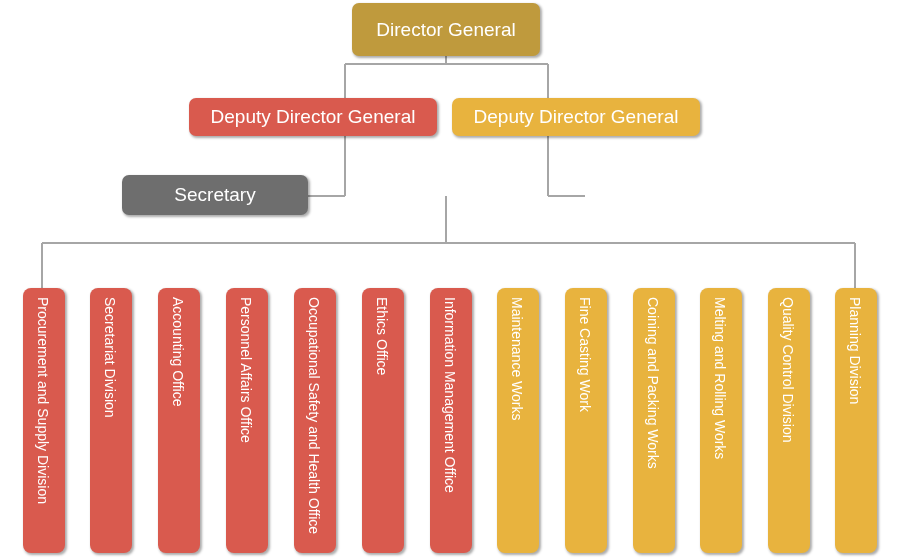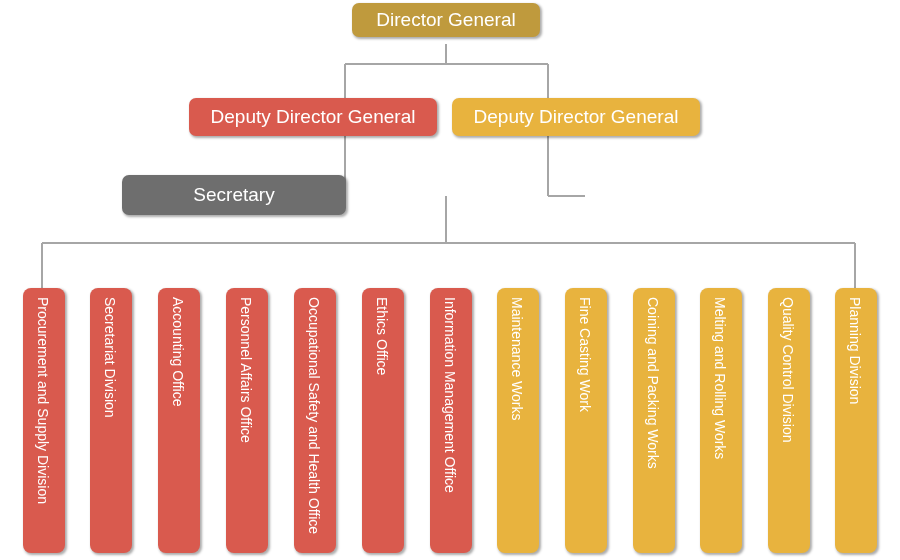--- a/index.html
+++ b/index.html
@@ -86,32 +86,32 @@
       <line x1="308" y1="196" x2="345" y2="196"></line>
       <line x1="548" y1="196" x2="585" y2="196"></line>
 
       <line x1="446" y1="196" x2="446" y2="243"></line>
       <line x1="42" y1="243" x2="855" y2="243"></line>
       <line x1="42" y1="243" x2="42" y2="288"></line>
       <line x1="855" y1="243" x2="855" y2="288"></line>
     </g>
   </svg>
 
-  <div class="node gold-dark h-node" style="left:352px; top:3px; width:188px; height:34px;">
+  <div class="node gold-dark h-node" style="left:352px; top:3px; width:188px; height:53px;">
     <span class="node-label">Director General</span>
   </div>
 
   <div class="node red h-node" style="left:189px; top:98px; width:248px; height:38px;">
     <span class="node-label">Deputy Director General</span>
   </div>
   <div class="node gold h-node" style="left:452px; top:98px; width:248px; height:38px;">
     <span class="node-label">Deputy Director General</span>
   </div>
 
-  <div class="node gray h-node" style="left:122px; top:175px; width:224px; height:40px;">
+  <div class="node gray h-node" style="left:122px; top:175px; width:186px; height:40px;">
     <span class="node-label">Secretary</span>
   </div>
 
   <div class="node red v-node" style="left:23px; top:288px; width:42px; height:265px;">
     <span class="rot-wrap">Procurement and Supply Division</span>
   </div>
   <div class="node red v-node" style="left:90px; top:288px; width:42px; height:265px;">
     <span class="rot-wrap">Secretariat Division</span>
   </div>
   <div class="node red v-node" style="left:158px; top:288px; width:42px; height:265px;">

